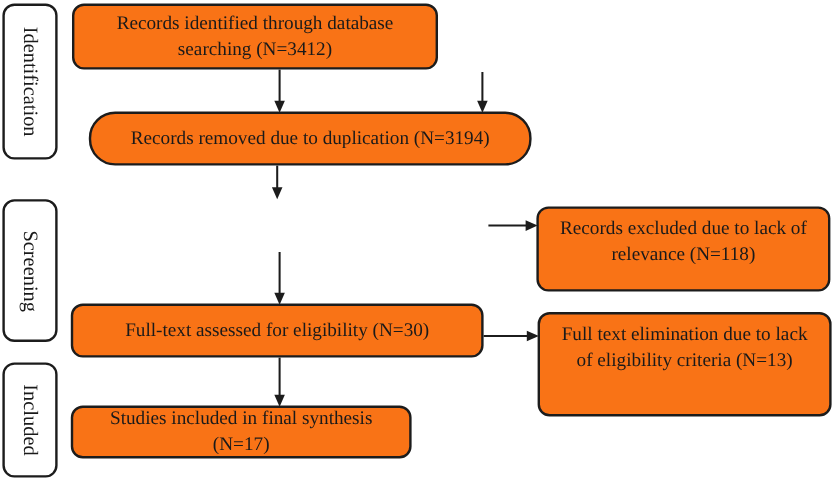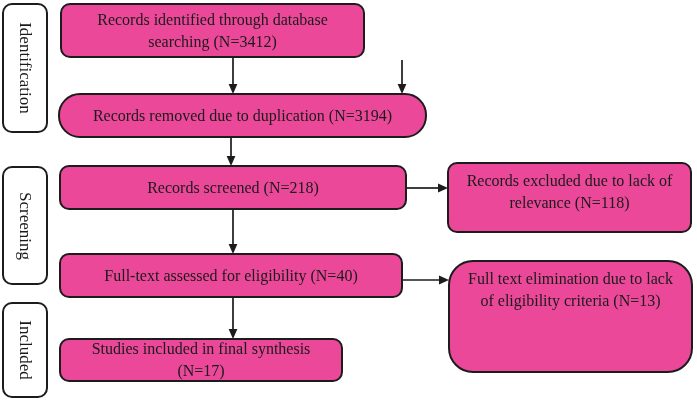--- a/index.html
+++ b/index.html
@@ -14,21 +14,21 @@
     background: #ffffff;
     font-family: "Liberation Serif", serif;
     color: #1a1a1a;
     overflow: hidden;
   }
   .flowbox {
     position: absolute;
     box-sizing: border-box;
     border: 2px solid #1c1c1c;
     border-radius: 10px;
-    background: #ec4899;
+    background: #f97316;
     display: flex;
     align-items: center;
     justify-content: center;
     text-align: center;
     font-size: 16px;
     line-height: 1.35;
     padding: 20px 12px;
   }
   .flowbox.top-align {
     align-items: flex-start;
@@ -46,25 +46,25 @@
   }
   .stagebox span {
     display: block;
     transform: rotate(90deg);
     white-space: nowrap;
     font-size: 17px;
   }
   
   #box-database   { left: 60px;  top: 3px;   width: 305px; height: 55px; }
   #box-other      { left: 380px; top: 3px;   width: 315px; height: 57px; }
-  #box-duplicates { left: 58px;  top: 93px;  width: 369px; height: 45px; border-radius: 22px; }
+  #box-duplicates { left: 74px;  top: 93px;  width: 369px; height: 45px; border-radius: 22px; }
   #box-screened   { left: 59px;  top: 165px; width: 348px; height: 45px; }
-  #box-excluded   { left: 447px; top: 162px; width: 245px; height: 71px; }
+  #box-excluded   { left: 447px; top: 172px; width: 245px; height: 71px; }
   #box-fulltext   { left: 59px;  top: 253px; width: 344px; height: 45px; }
-  #box-eliminated { left: 448px; top: 260px; width: 245px; height: 113px; border-radius: 25px; }
+  #box-eliminated { left: 448px; top: 260px; width: 245px; height: 87px; }
   #box-included   { left: 59px;  top: 338px; width: 284px; height: 39px; }
   #stage-identification { left: 2px; top: 3px;   width: 46px; height: 130px; }
   #stage-screening      { left: 2px; top: 166px; width: 46px; height: 119px; }
   #stage-included       { left: 2px; top: 302px; width: 46px; height: 96px; }
   .arrows {
     position: absolute;
     left: 0;
     top: 0;
     width: 697px;
     height: 405px;
@@ -83,23 +83,22 @@
   </div>
   <div class="stagebox" id="stage-screening">
     <span>Screening</span>
   </div>
   <div class="stagebox" id="stage-included">
     <span>Included</span>
   </div>
 
   <div class="flowbox" id="box-database">Records identified through database searching (N=3412)</div>
   <div class="flowbox" id="box-duplicates">Records removed due to duplication (N=3194)</div>
-  <div class="flowbox" id="box-screened">Records screened (N=218)</div>
   <div class="flowbox top-align" id="box-excluded">Records excluded due to lack of relevance (N=118)</div>
-  <div class="flowbox" id="box-fulltext">Full-text assessed for eligibility (N=40)</div>
+  <div class="flowbox" id="box-fulltext">Full-text assessed for eligibility (N=30)</div>
   <div class="flowbox top-align" id="box-eliminated">Full text elimination due to lack of eligibility criteria (N=13)</div>
   <div class="flowbox" id="box-included">Studies included in final synthesis (N=17)</div>
 
   <svg class="arrows" viewBox="0 0 697 405">
 
     <g>
       <line x1="233" y1="58" x2="233" y2="85"></line>
       <polygon points="233,94 228.6,84 237.4,84"></polygon>
     </g>
 

